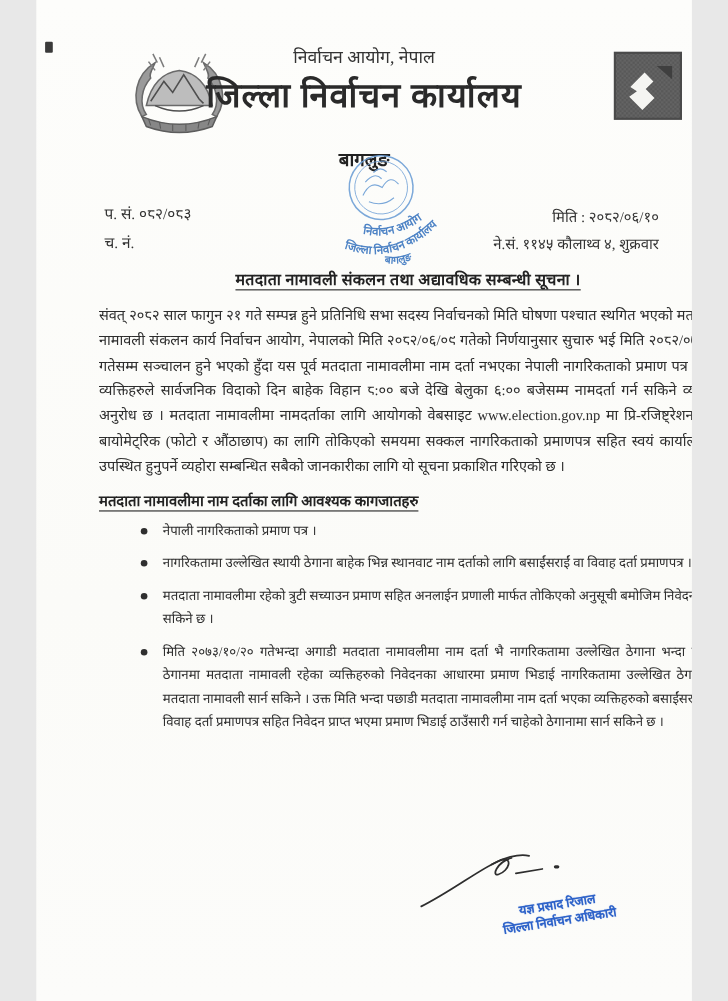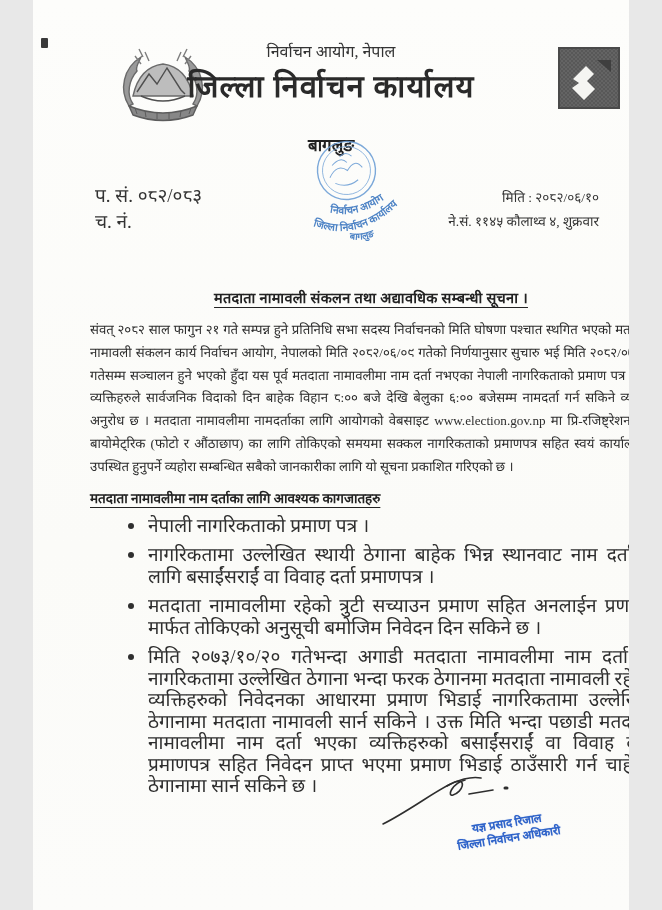--- a/index.html
+++ b/index.html
@@ -15,44 +15,44 @@
   .speck{position:absolute;left:8px;top:38px;width:7px;height:10px;background:#3a3a3a;border-radius:1px;}
 
   
   .org-top{position:absolute;left:0;right:0;top:40px;text-align:center;font-size:16px;color:#333;}
   .org-main{position:absolute;left:0;right:0;top:64px;text-align:center;font-size:31px;font-weight:bold;color:#2a2a2a;letter-spacing:1px;}
   .district{position:absolute;left:0;right:0;top:133px;text-align:center;font-size:17px;font-weight:bold;color:#222;}
   .coat{position:absolute;left:78px;top:44px;}
   .eclogo{position:absolute;left:524px;top:46px;}
 
   
-  .meta-left{position:absolute;left:62px;top:183px;font-size:19px;line-height:26px;color:#333;}
+  .meta-left{position:absolute;left:62px;top:183px;font-size:14px;line-height:26px;color:#333;}
   .meta-right{position:absolute;right:30px;top:186px;font-size:13.5px;line-height:24px;text-align:right;color:#333;}
 
   
   .seal{position:absolute;left:268px;top:134px;transform:rotate(-4deg);opacity:.9;}
 
   
   .content{position:absolute;left:57px;top:243px;width:562px;}
   .title{
     text-align:center;font-size:14.5px;font-weight:bold;color:#222;
     text-decoration:underline;text-underline-offset:4px;
-    margin-bottom:12px;letter-spacing:.3px;margin-top:44px;
+    margin-bottom:12px;letter-spacing:.3px;
   }
   .para{
     margin:0 0 10px 0;font-size:13.2px;line-height:22.8px;text-align:justify;color:#2d2d2d;
   }
   .sec-head{
     font-size:13.5px;font-weight:bold;color:#222;margin:8px 0 8px 0;
     text-decoration:underline;text-underline-offset:4px;
   }
   ul.blist{list-style:none;margin:2px 0 6px 0;padding:0 0 0 38px;}
   ul.blist li{
     position:relative;padding-left:20px;margin-bottom:8px;
-    font-size:19px;line-height:21.5px;text-align:justify;color:#2d2d2d;
+    font-size:12px;line-height:21.5px;text-align:justify;color:#2d2d2d;
   }
   ul.blist li::before{
     content:"";position:absolute;left:0;top:8px;width:6px;height:6px;border-radius:50%;background:#2f2f2f;
   }
 
   
   .signature{position:absolute;left:330px;top:772px;width:230px;}
   .scrawl{display:block;margin-left:14px;}
   .stamp{
     margin:-14px 0 0 60px;transform:rotate(-9deg);

